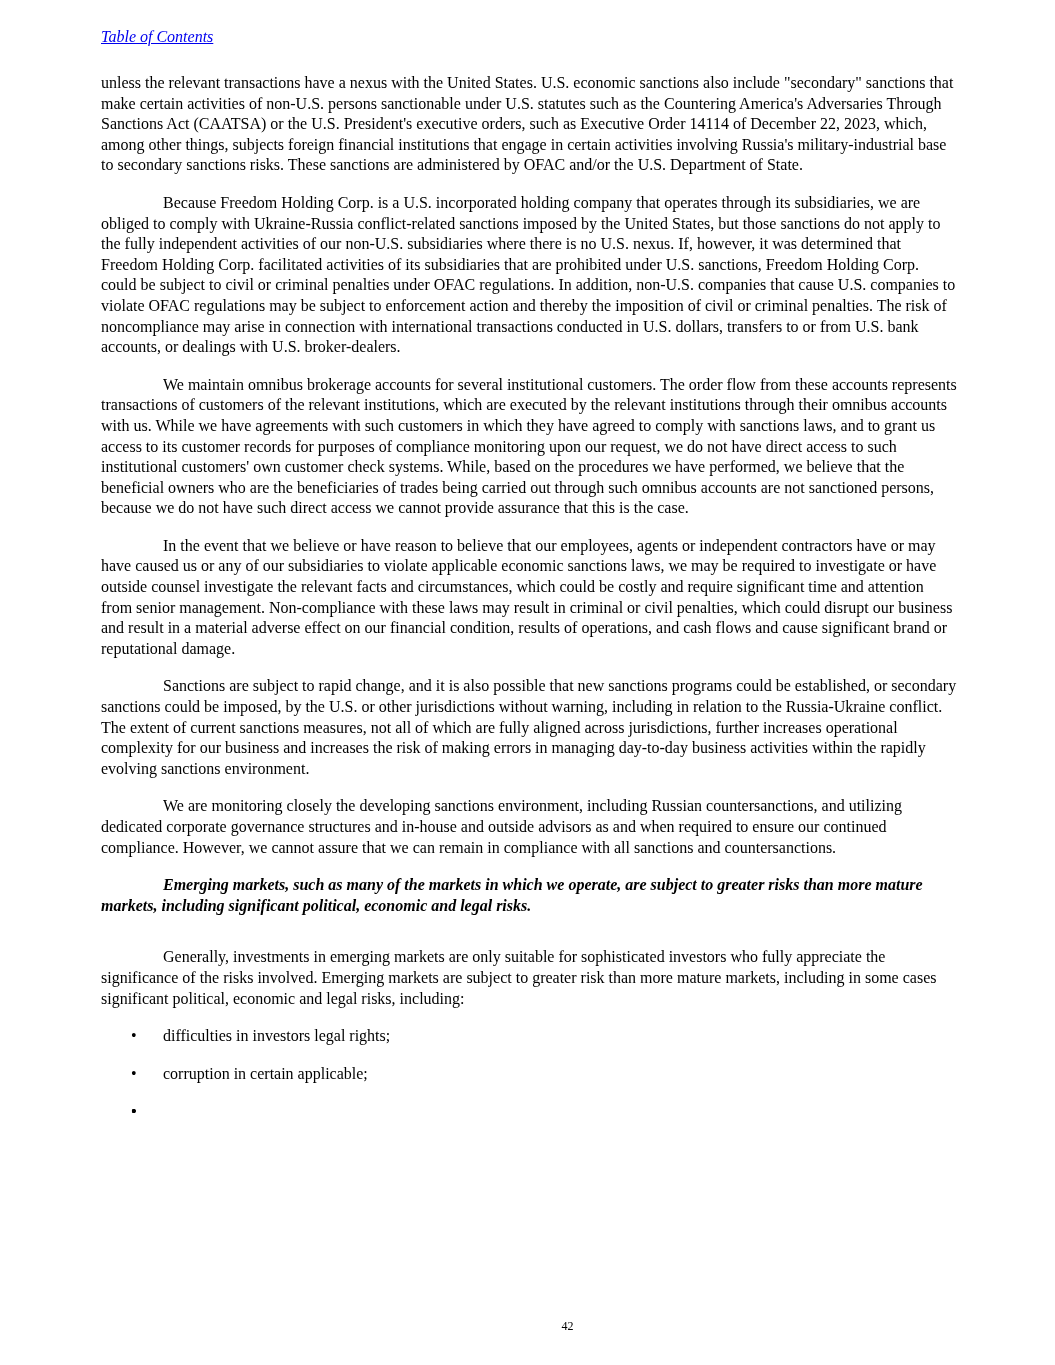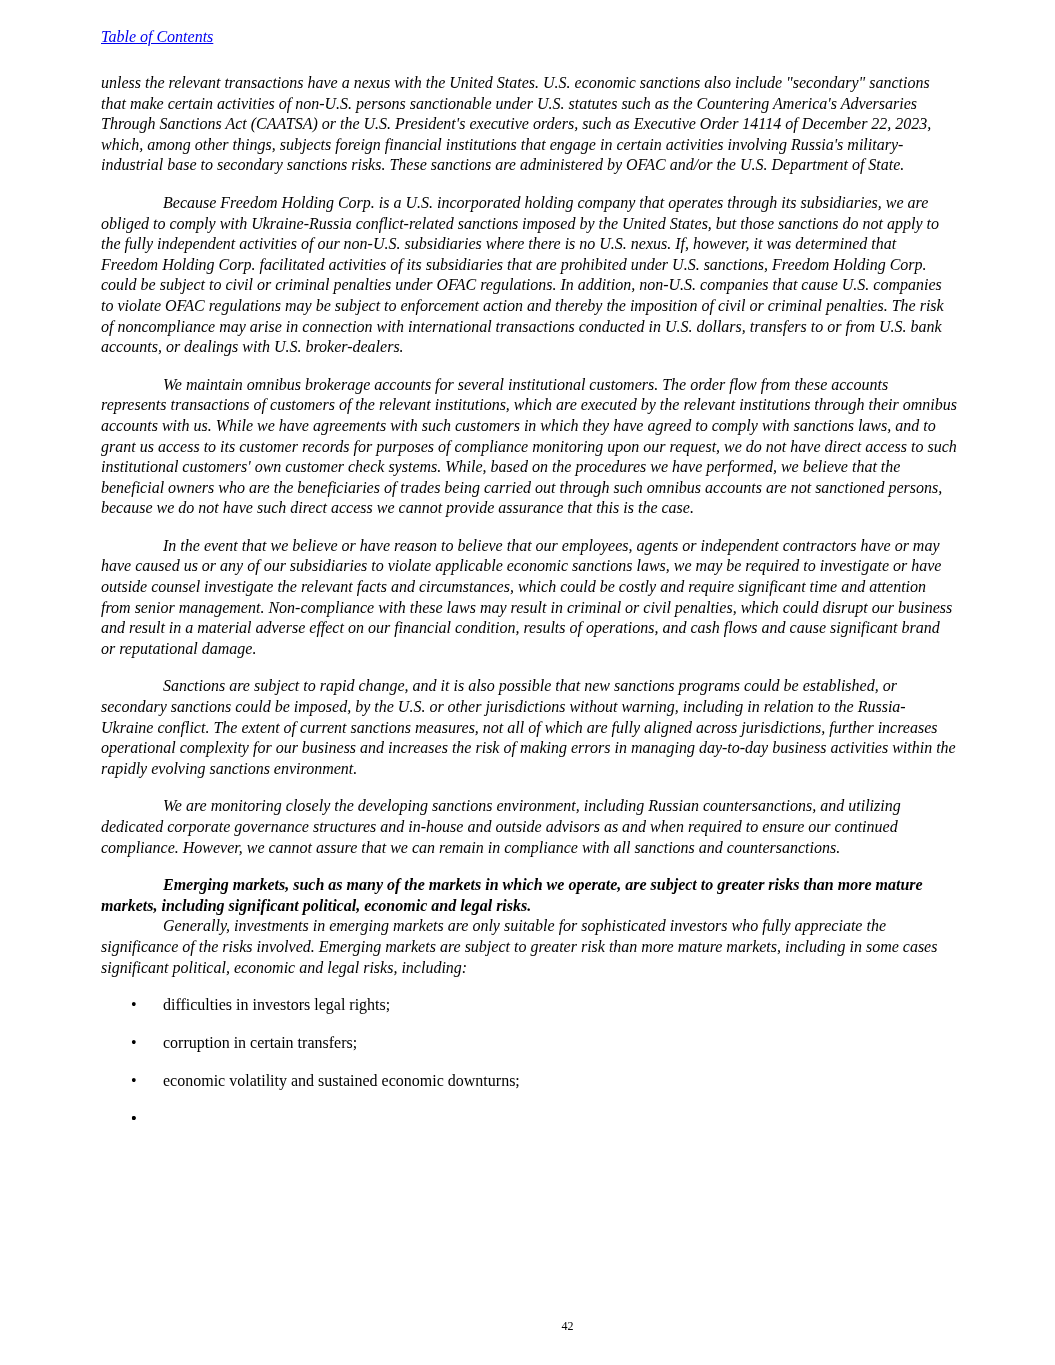--- a/index.html
+++ b/index.html
@@ -28,30 +28,29 @@
     }
     .content {
       position: absolute;
       left: 101px;
       top: 73px;
       width: 856px;
     }
     p {
       margin: 0 0 17px 0;
       text-align: left;
-      font-style: italic;
     }
     p.indent {
       text-indent: 62px;
     }
     p.heading {
       font-weight: bold;
       font-style: italic;
       text-indent: 62px;
-      margin-bottom: 0;
+      margin-bottom: 31px;
     }
     ul.bullets {
       list-style: none;
       margin: 0;
       padding: 0;
     }
     ul.bullets li {
       position: relative;
       padding-left: 62px;
       margin-bottom: 17.5px;
@@ -89,25 +88,24 @@
 
   <p class="indent">Generally, investments in emerging markets are only suitable for sophisticated investors who fully appreciate the significance of the risks involved. Emerging markets are subject to greater risk than more mature markets, including in some cases significant political, economic and legal risks, including:</p>
 
   <ul class="bullets">
     <li>
       <span class="bullet">•</span>
       <span>difficulties in investors legal rights;</span>
     </li>
     <li>
       <span class="bullet">•</span>
-      <span>corruption in certain transfers;</span>
+      <span>corruption in certain applicable;</span>
     </li>
     <li>
       <span class="bullet">•</span>
-      <span>economic volatility and sustained economic downturns;</span>
     </li>
     <li>
       <span class="bullet">•</span>
     </li>
     <li>
       <span class="bullet">•</span>
     </li>
   </ul>
 </div>
 

